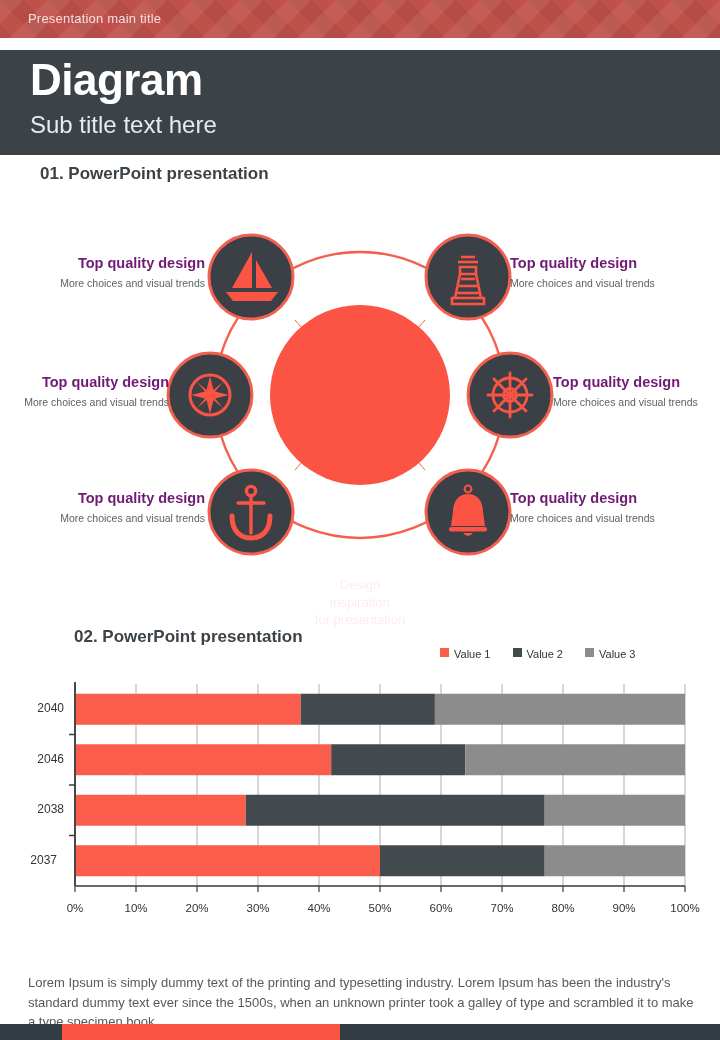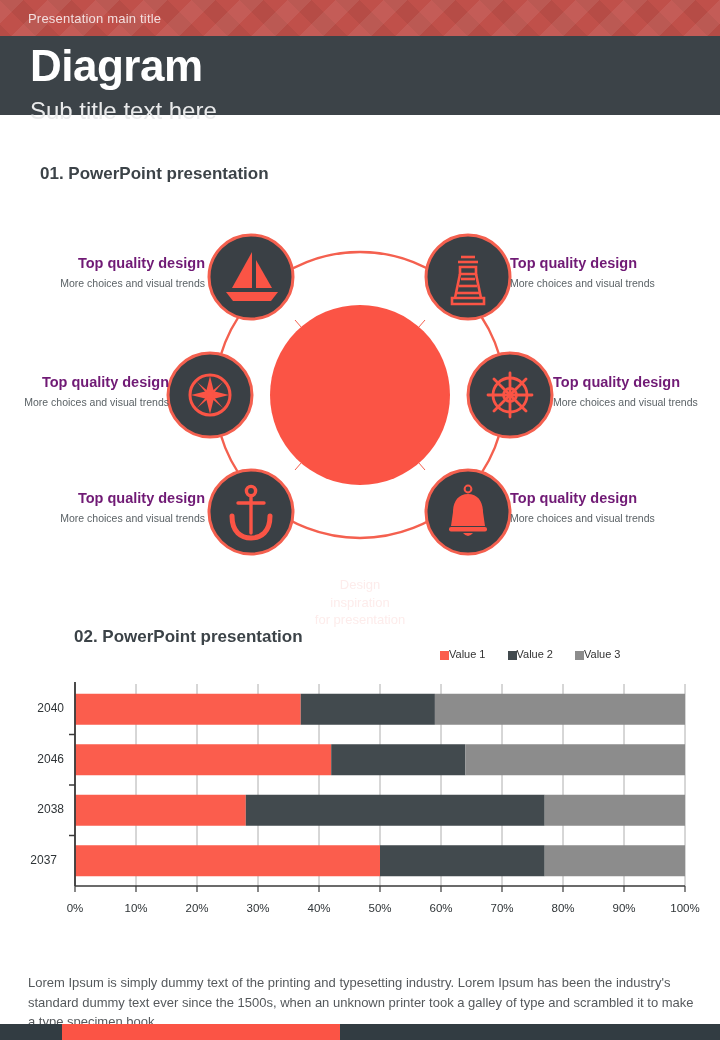--- a/index.html
+++ b/index.html
@@ -22,21 +22,21 @@
     background-image:
       linear-gradient(135deg, rgba(255,255,255,.07) 25%, transparent 25%, transparent 50%, rgba(255,255,255,.07) 50%, rgba(255,255,255,.07) 75%, transparent 75%),
       linear-gradient(45deg, rgba(0,0,0,.05) 25%, transparent 25%, transparent 50%, rgba(0,0,0,.05) 50%, rgba(0,0,0,.05) 75%, transparent 75%);
     background-size: 48px 48px, 48px 48px;
   }
   .topband-title {
     position:absolute; left:28px; top:11px;
     font-size:13px; color:#f3dede; letter-spacing:.2px;
   }
   .titleband {
-    position:absolute; left:0; top:36px; width:720px; height:79px;
+    position:absolute; left:0; top:50px; width:720px; height:105px;
     background:#3c4348;
   }
   .maintitle {
     position:absolute; left:30px; top:8px;
     font-size:44px; font-weight:bold; color:#ffffff; letter-spacing:-.5px;
     line-height:1;
   }
   .subtitle {
     position:absolute; left:30px; top:61px;
     font-size:24px; color:#e9eaeb; font-weight:normal;
@@ -68,21 +68,21 @@
     position:absolute; left:270px; top:350px; width:180px; text-align:center;
     font-size:17px; font-weight:bold; color:#ffffff;
   }
   .ctr-sub {
     position:absolute; left:278px; top:376px; width:164px; text-align:center;
     font-size:13px; color:#fdeceb; line-height:1.35;
   }
 
   
   .legend { position:absolute; left:440px; top:648px; display:flex; gap:22px; }
-  .legend .item { display:flex; align-items:flex-end; font-size:11px; color:#333; }
+  .legend .item { display:flex; align-items:flex-start; gap:5px; font-size:11px; color:#333; }
   .legend .sw { width:9px; height:9px; display:inline-block; }
 
   .chart { position:absolute; left:0px; top:676px; width:720px; height:245px;padding-left:33px; }
   .chart svg { position:absolute; left:0; top:0; }
   .ylab {
     position:absolute; font-size:12px; color:#2f3437; text-align:right; width:56px;
   }
   .xlab {
     position:absolute; font-size:11.5px; color:#2f3437; text-align:center; width:40px; top:226px;
   }

